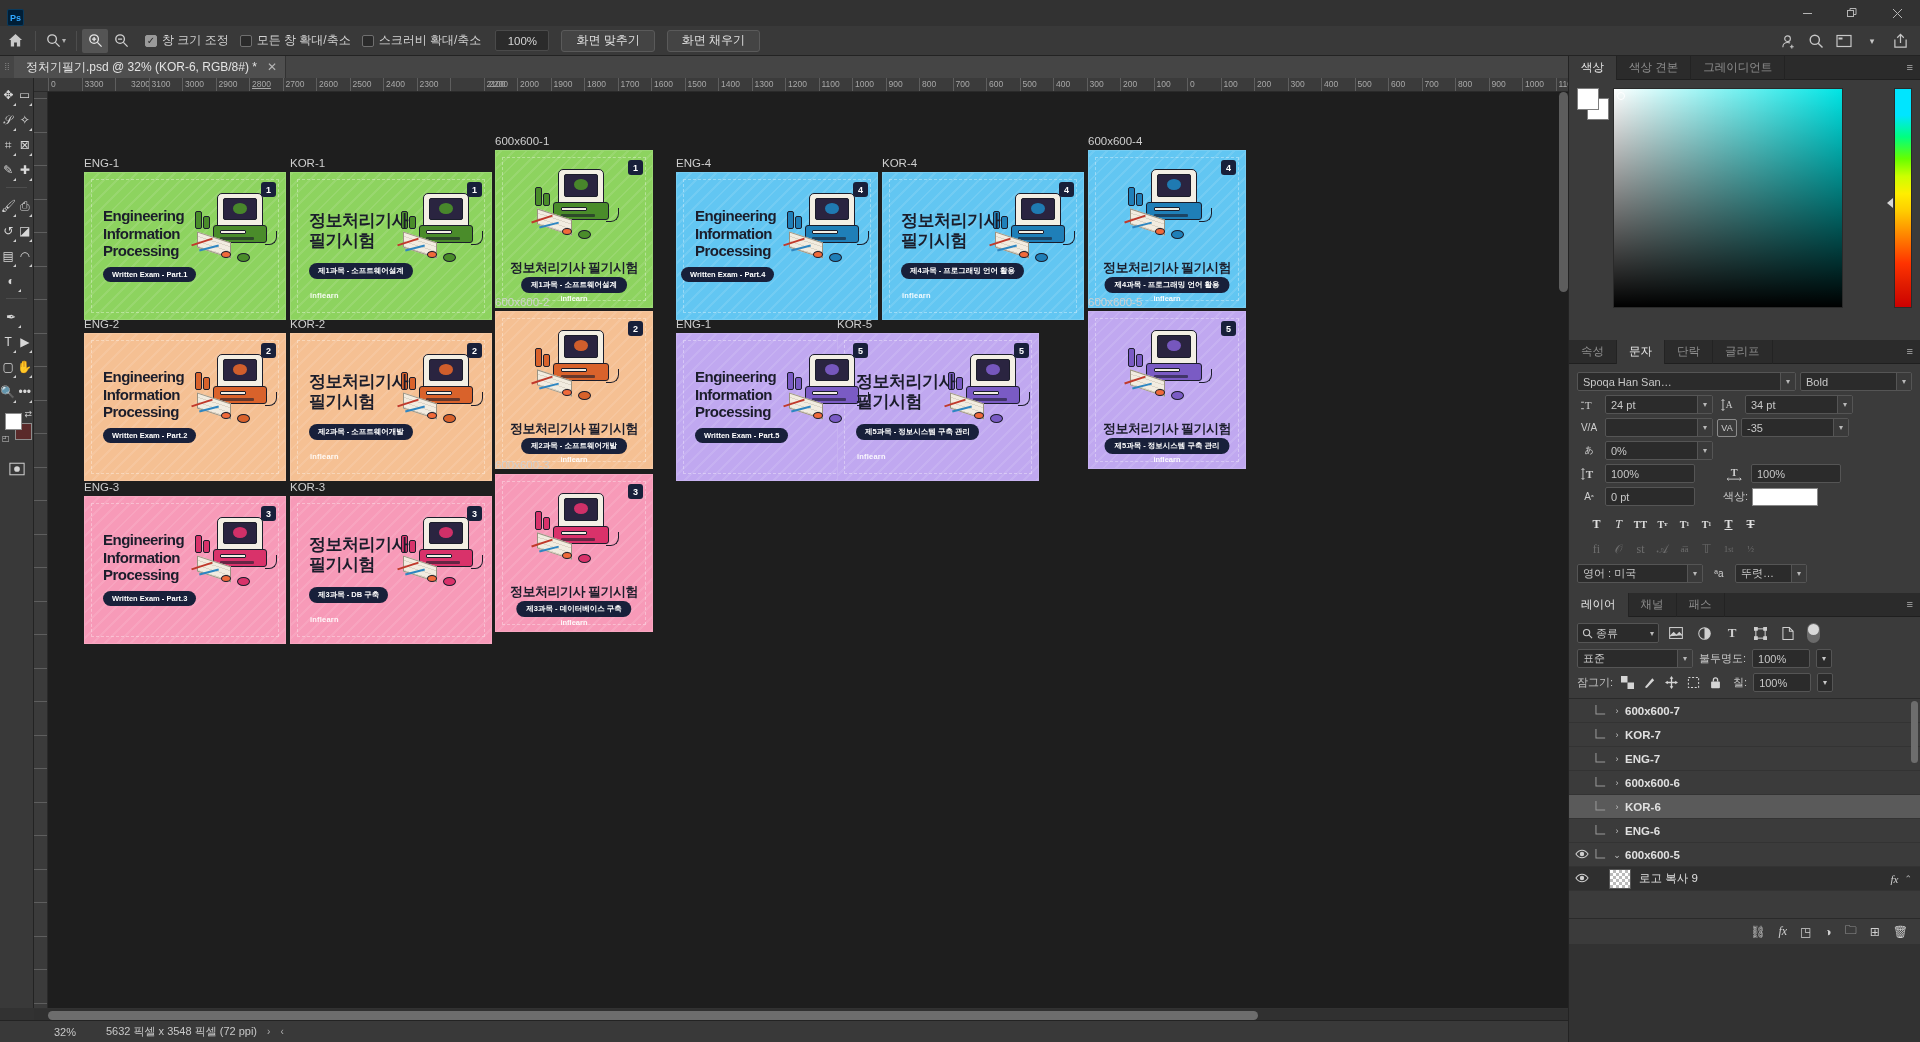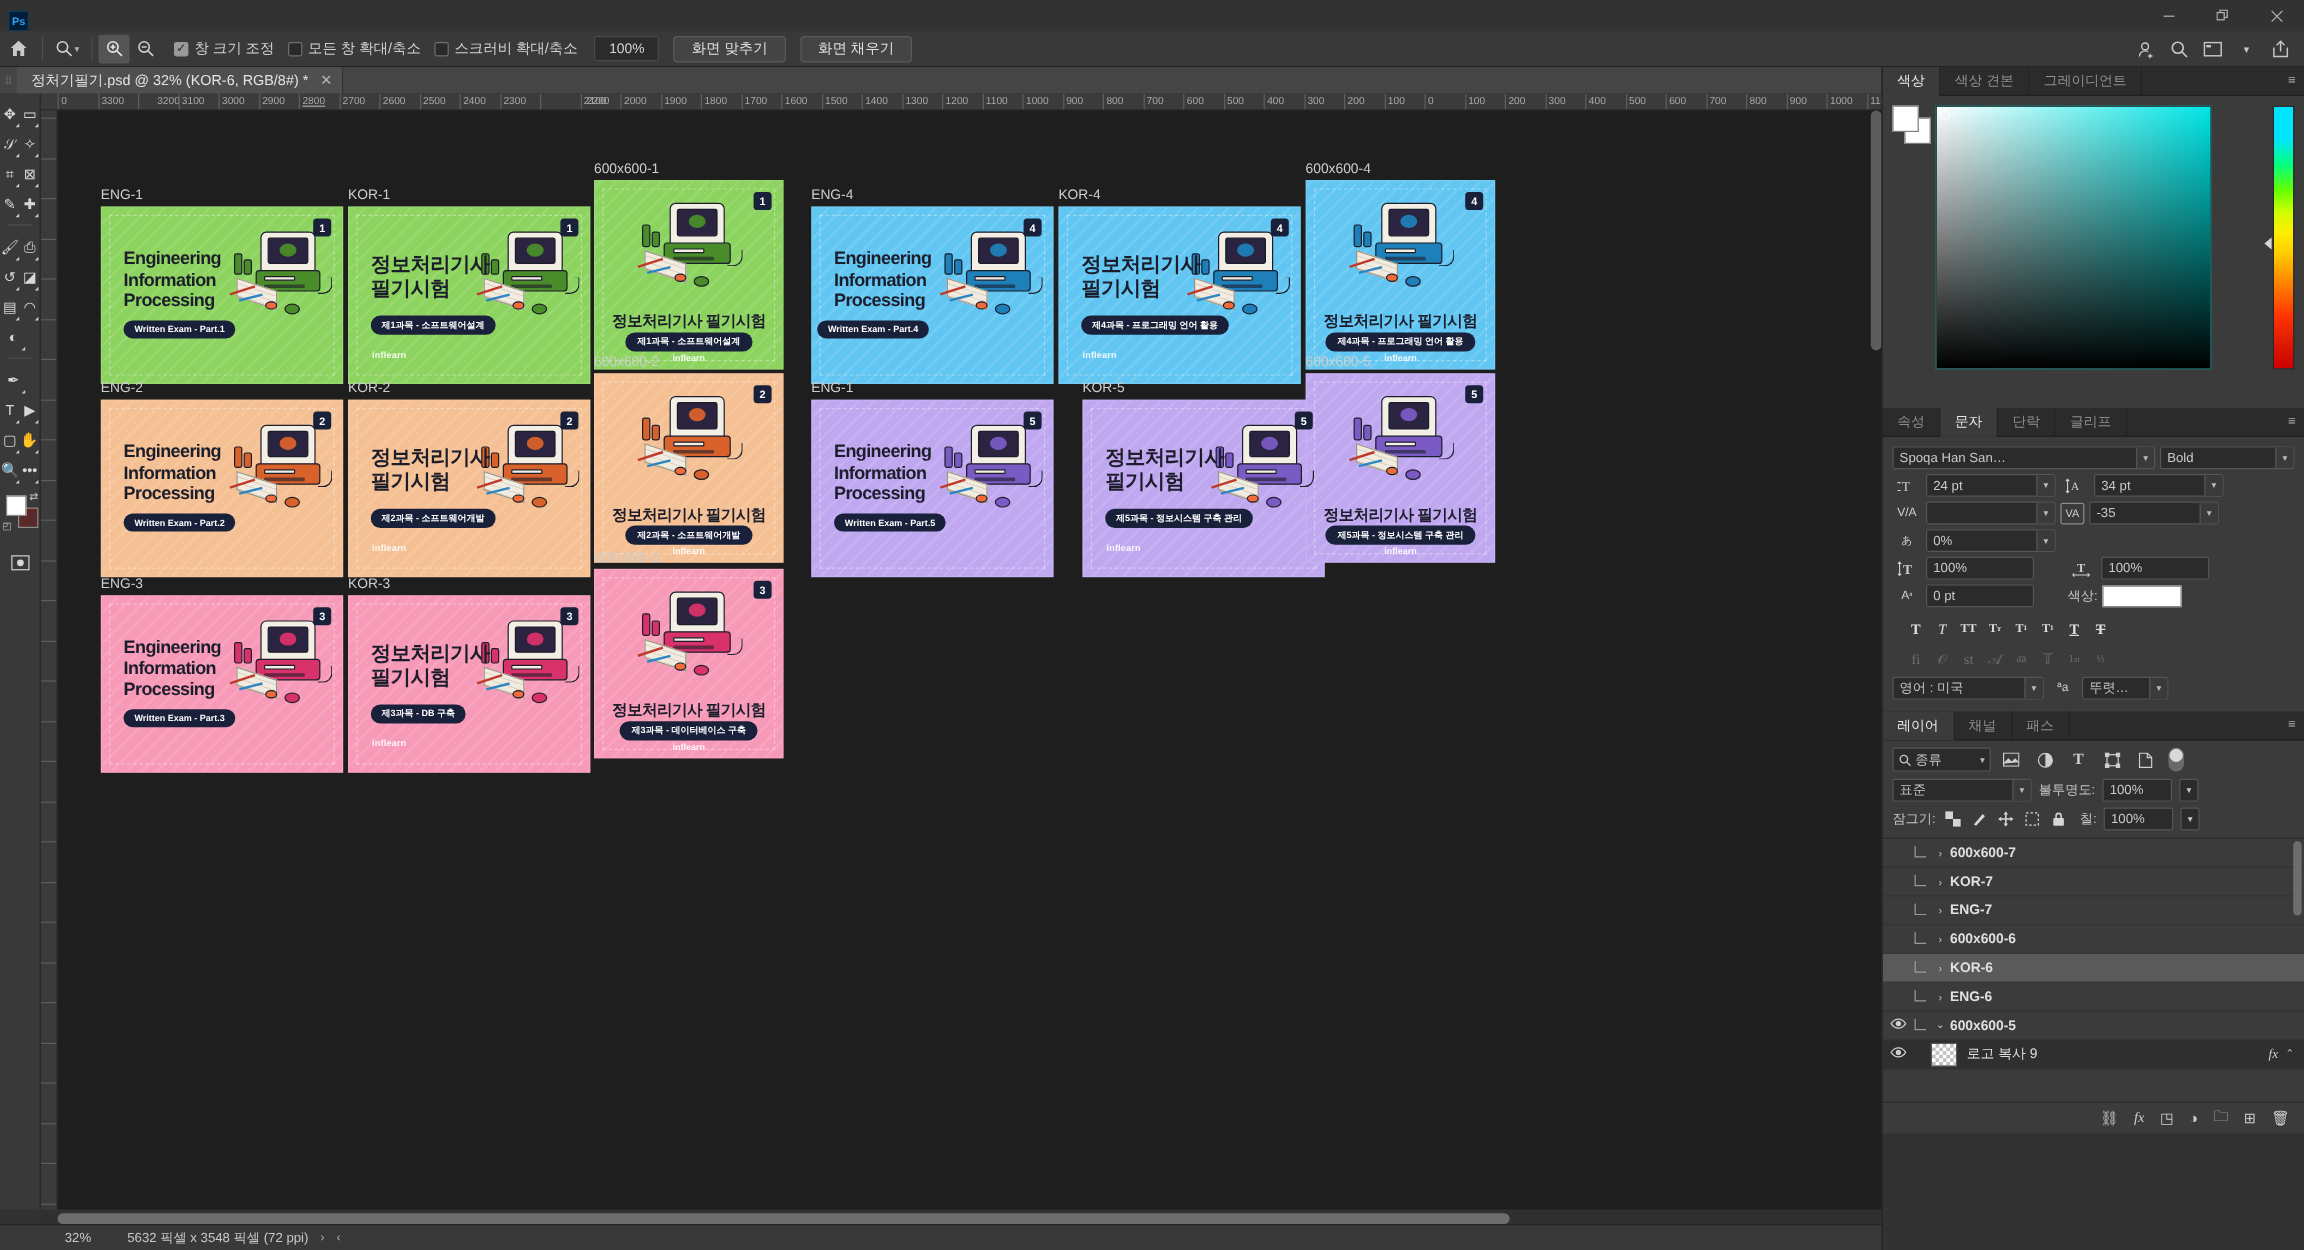--- a/index.html
+++ b/index.html
@@ -893,21 +893,21 @@
       <div style="position:absolute;left:0px;top:50px;width:22px;height:2px;background:#c0392b;transform:rotate(-18deg);"></div>
       <div style="position:absolute;left:8px;top:56px;width:20px;height:2px;background:#2e86c1;transform:rotate(-14deg);"></div>
       <div style="position:absolute;left:74px;top:40px;width:12px;height:14px;border:1.5px solid #1b1d2b;border-left:none;border-top:none;border-radius:0 0 8px 0;"></div>
     </div>
             <div class="a-title wide">Engineering
 Information
 Processing</div>
             <div class="a-pill" style="left: 18px; top: 94px;">Written Exam - Part.5</div>
           </div>
         </div>
-        <div class="art-wrap" style="left: 854px; top: 241px; width: 202px; height: 148px;">
+        <div class="art-wrap" style="left: 789px; top: 241px; width: 202px; height: 148px;">
           <div class="art-label">KOR-5</div>
           <div class="art" style="width: 202px; height: 148px; background: rgb(192, 168, 240);">
             <div class="stripes"></div>
             <div class="innerline"></div>
             <div class="badge">5</div>
             <div class="pc" style="left: 106px; top: 18px; width: 86px; height: 80px;">
       <div class="mon" style="left:26px;top:2px;width:46px;height:34px;background:#f3efe4;border:1.6px solid #1b1d2b;"></div>
       <div class="scr" style="left:32px;top:7px;width:34px;height:22px;background:#2a2440;border:1.2px solid #1b1d2b;"></div>
       <div class="blob" style="left:42px;top:12px;width:14px;height:11px;background:#7a5bc4;opacity:.95;"></div>
       <div class="base" style="left:22px;top:34px;width:54px;height:18px;background:#7a5bc4;border:1.6px solid #1b1d2b;"></div>

